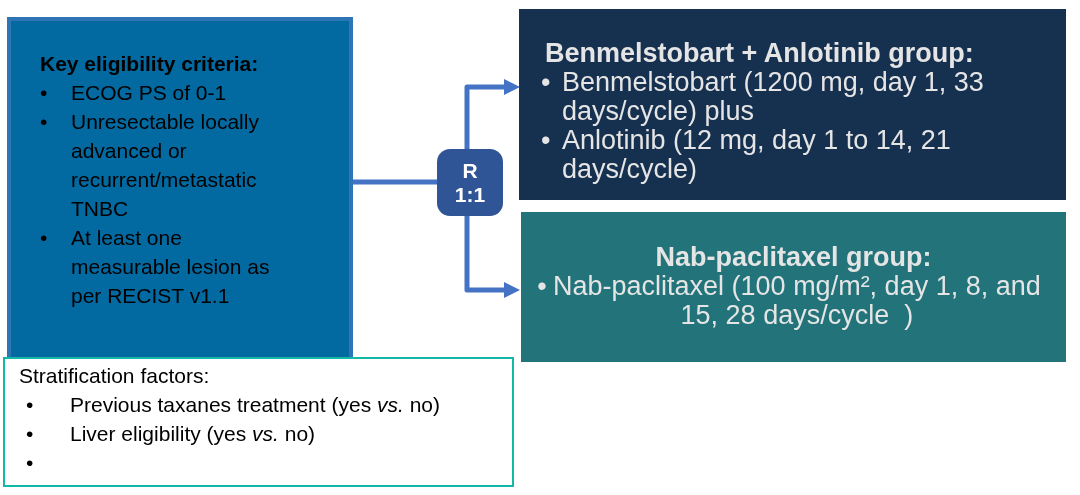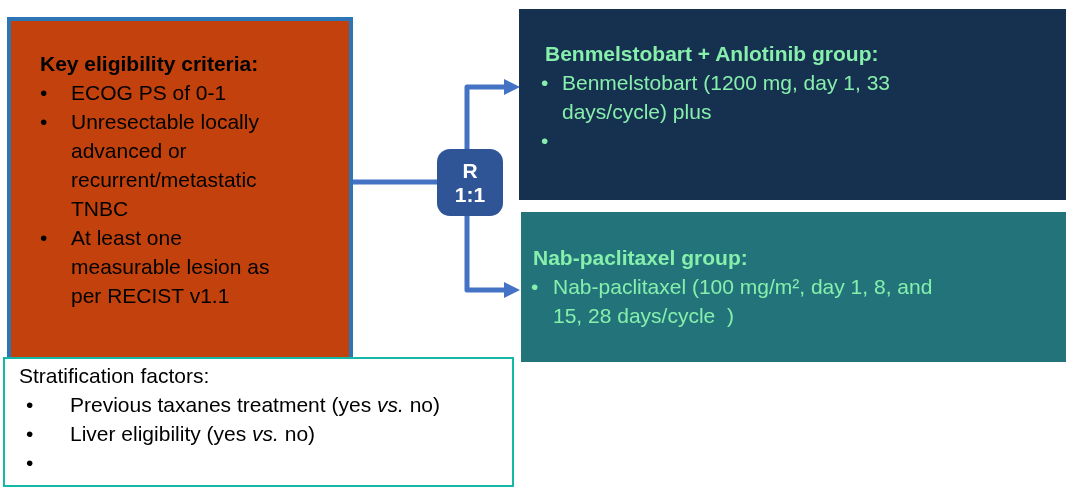--- a/index.html
+++ b/index.html
@@ -11,53 +11,54 @@
     position: relative;
     overflow: hidden;
   }
   .canvas { position: absolute; inset: 0; }
 
   .box { position: absolute; box-sizing: border-box; }
 
   
   .eligibility {
     left: 7px; top: 17px; width: 346px; height: 352px;
-    background: #c2410c;
+    background: #0369a1;
     border: 4px solid #2E75B6;
     padding: 28px 8px 0 29px;
     font-size: 21px; line-height: 29px;
   }
   .eligibility .box-title { font-weight: bold; }
 
   
   .strat {
     left: 3px; top: 357px; width: 511px; height: 130px;
     background: #ffffff;
     border: 2px solid #14b8a6;
     padding: 2px 6px 0 14px;
     font-size: 21px; line-height: 29px;
   }
   .strat li { padding-left: 7px; }
   .strat .dot { width: 44px; }
   .strat .item-text { white-space: nowrap; }
 
   
-  .arm { color: #86efac; font-size: 21px; line-height: 29px; }
+  .arm { color: #e5e5e5; font-size: 27px; line-height: 29px; }
   .arm .box-title { font-weight: bold; }
   .arm1 {
     left: 519px; top: 9px; width: 547px; height: 191px;
     background: #16304F;
     padding: 30px 14px 0 22px;
   }
   .arm1 .box-title { margin-left: 4px; }
   .arm1 .dot { width: 21px; }
   .arm2 {
     left: 521px; top: 212px; width: 545px; height: 150px;
     background: #22747A;
     padding: 31px 12px 16px 10px;
+    text-align: center;
   }
   .arm2 .box-title { margin-left: 2px; }
   .arm2 .dot { width: 22px; }
 
   
   ul.bullets { margin: 0; padding: 0; list-style: none; }
   ul.bullets li { display: flex; align-items: flex-start; }
   .dot { flex: 0 0 auto; }
   .item-text { white-space: pre-line; }
 
@@ -125,20 +126,22 @@
   <div class="box arm arm1">
     <div class="box-title">Benmelstobart + Anlotinib group:</div>
     <ul class="bullets">
       <li>
         <span class="dot">•</span>
         <span class="item-text">Benmelstobart (1200 mg, day 1, 33
 days/cycle) plus</span>
       </li>
       <li>
         <span class="dot">•</span>
+        <span class="item-text">Anlotinib (12 mg, day 1 to 14, 21
+days/cycle)</span>
       </li>
     </ul>
   </div>
 
   <div class="box arm arm2">
     <div class="box-title">Nab-paclitaxel group:</div>
     <ul class="bullets">
       <li>
         <span class="dot">•</span>
         <span class="item-text">Nab-paclitaxel (100 mg/m², day 1, 8, and

